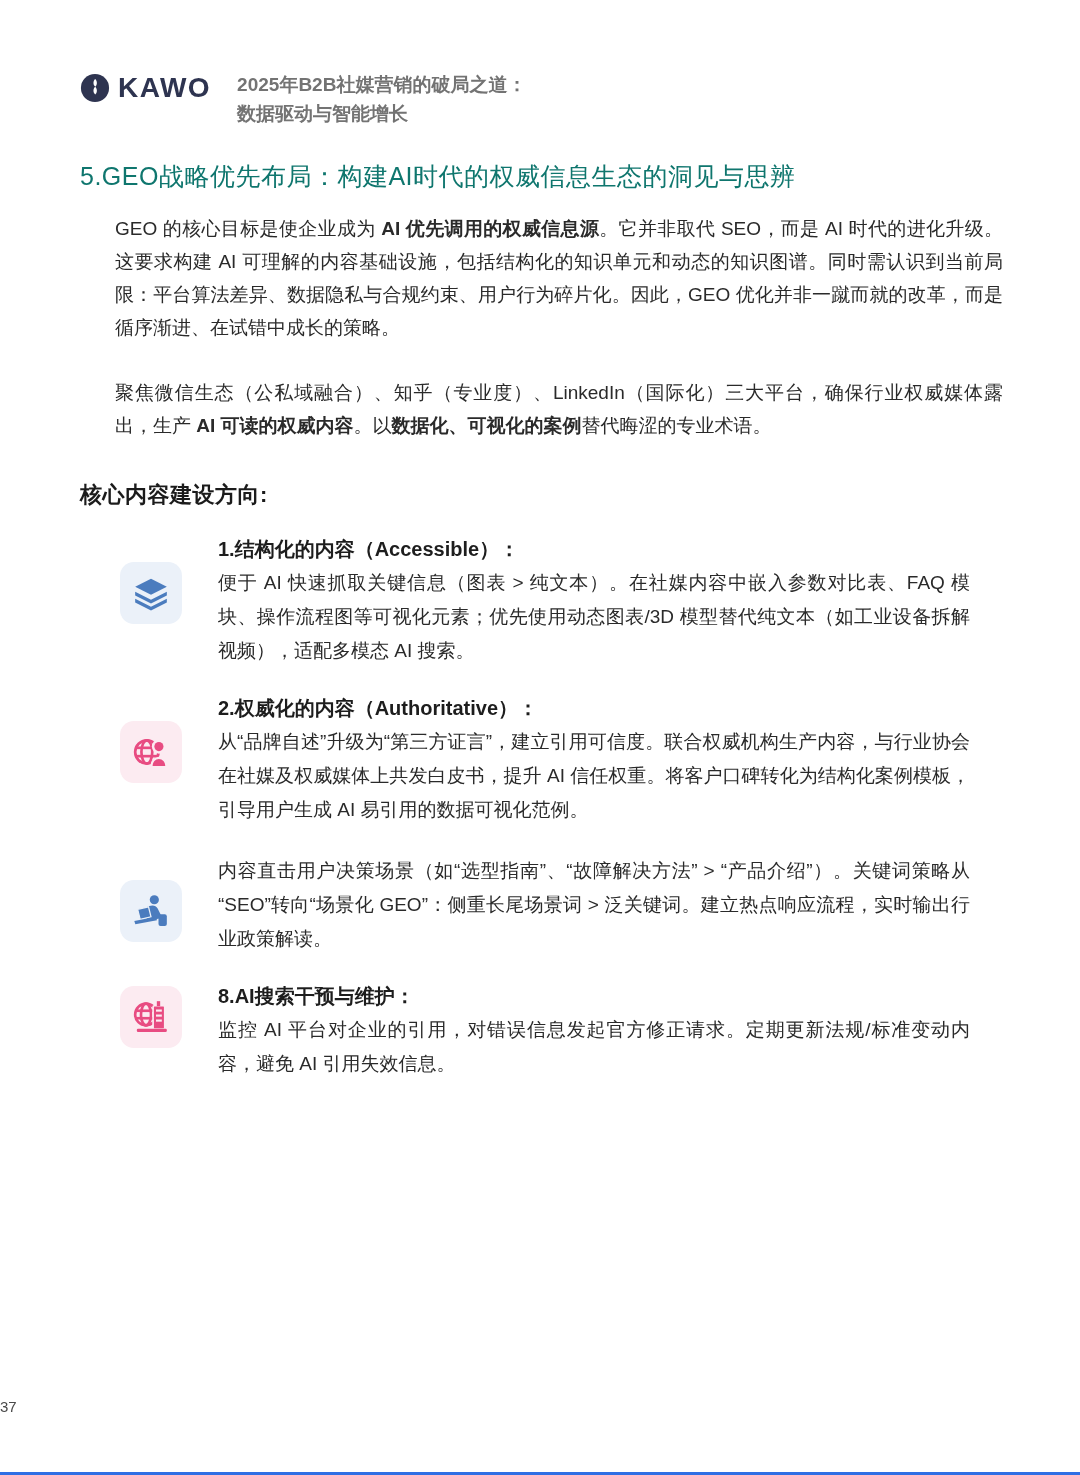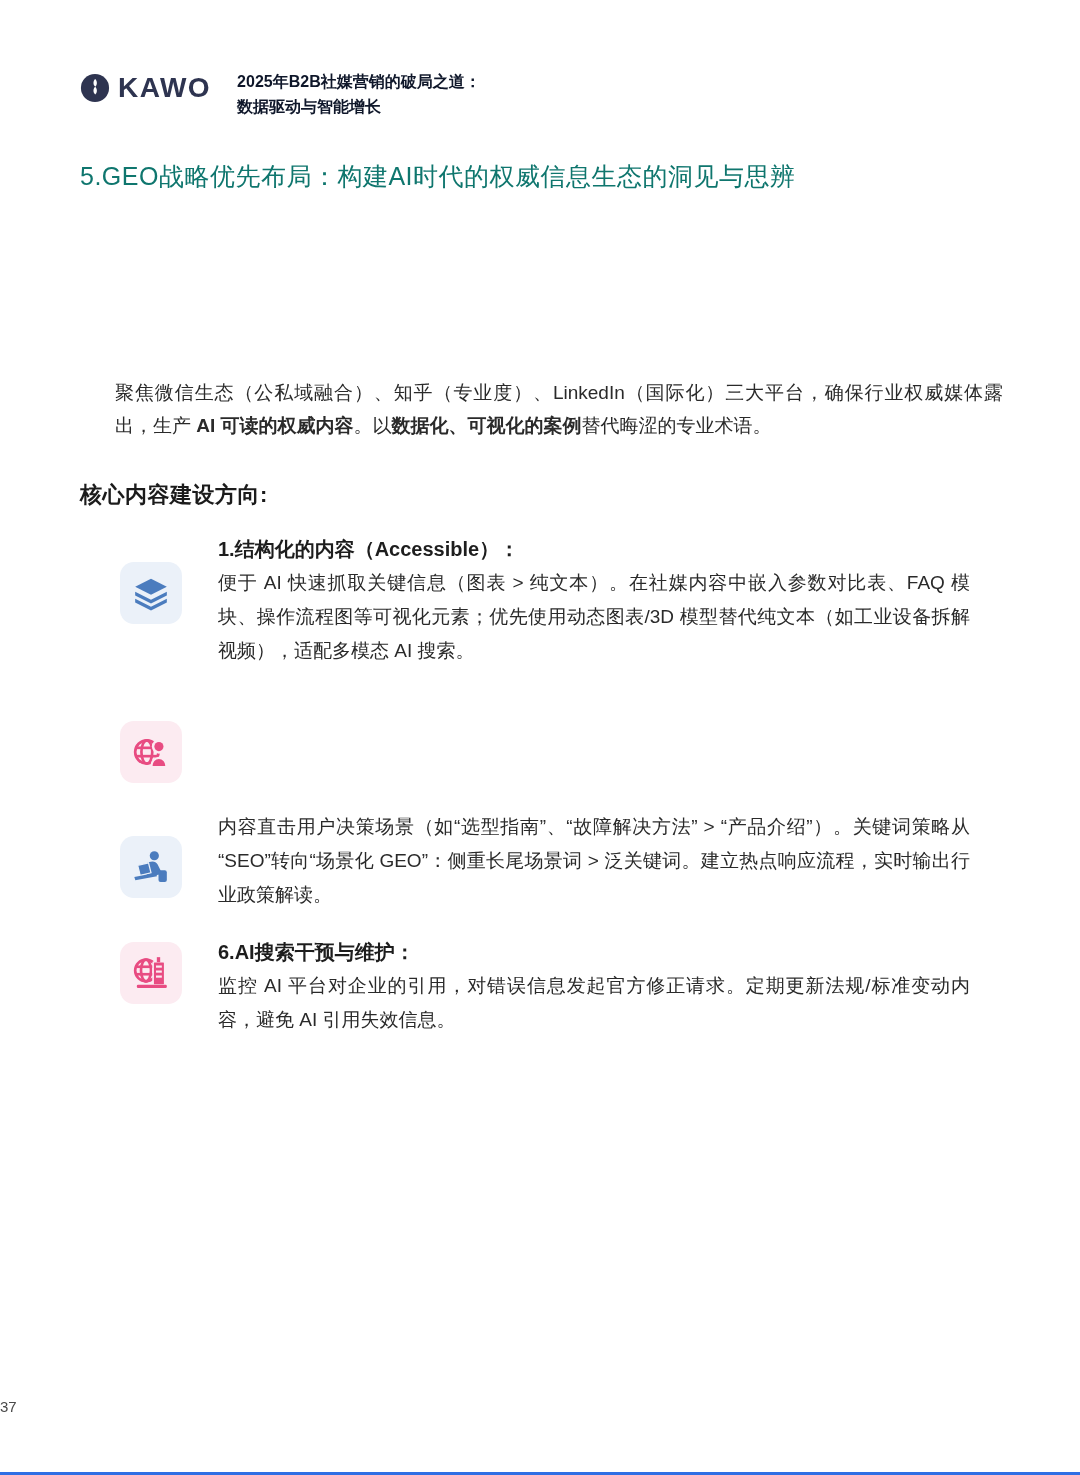--- a/index.html
+++ b/index.html
@@ -32,23 +32,23 @@
     margin-right: 8px;
     color: var(--navy);
   }
   .brand-name {
     font-size: 28px;
     font-weight: 800;
     letter-spacing: 1.5px;
     color: var(--navy);
   }
   .tagline {
-    font-size: 16px;
+    font-size: 19px;
     font-weight: 700;
-    color: #0f172a;
+    color: #737373;
     line-height: 1.55;
   }
   
   .doc-title {
     position: absolute;
     top: 160px;
     left: 80px;
     width: 930px;
     font-size: 25px;
     font-weight: 400;
@@ -149,20 +149,21 @@
       <span class="brand-name">KAWO</span>
     </div>
     <div class="tagline">
       <div>2025年B2B社媒营销的破局之道：</div>
       <div>数据驱动与智能增长</div>
     </div>
   </div>
 
   <h1 class="doc-title">5.GEO战略优先布局：构建AI时代的权威信息生态的洞见与思辨</h1>
 
+  <p class="para para-1"><span>GEO 的核心目标是使企业成为 </span><span class="b">AI 优先调用的权威信息源</span><span>。它并非取代 SEO，而是 AI 时代的进化升级。这要求构建 AI 可理解的内容基础设施，包括结构化的知识单元和动态的知识图谱。同时需认识到当前局限：平台算法差异、数据隐私与合规约束、用户行为碎片化。因此，GEO 优化并非一蹴而就的改革，而是循序渐进、在试错中成长的策略。</span></p>
   <p class="para para-2"><span>聚焦微信生态（公私域融合）、知乎（专业度）、LinkedIn（国际化）三大平台，确保行业权威媒体露出，生产 </span><span class="b">AI 可读的权威内容</span><span>。以</span><span class="b">数据化、可视化的案例</span><span>替代晦涩的专业术语。</span></p>
 
   <h2 class="section-heading">核心内容建设方向:</h2>
 
   <div class="items">
 
     <div class="item item-1">
       <div class="icon-box blue">
         <svg viewBox="0 0 48 48" aria-hidden="true">
           <path d="M24 7 L43 16.5 L24 26 L5 16.5 Z" fill="currentColor"></path>
@@ -182,20 +183,24 @@
           <g fill="none" stroke="currentColor" stroke-width="3.2">
             <circle cx="19" cy="24" r="14"></circle>
             <ellipse cx="19" cy="24" rx="6.5" ry="14"></ellipse>
             <line x1="5" y1="19" x2="33" y2="19"></line>
             <line x1="5" y1="29" x2="33" y2="29"></line>
           </g>
           <circle cx="33.5" cy="17.5" r="8.5" fill="#fcebf1"></circle>
           <circle cx="33.5" cy="17.5" r="5.5" fill="currentColor"></circle>
           <path d="M24.5 42 c0 -7 4 -11 9 -11 c5 0 9 4 9 11 Z" fill="currentColor" stroke="#fcebf1" stroke-width="2.5"></path>
         </svg>
+      </div>
+      <div class="item-text">
+        <div class="item-title">2.权威化的内容（Authoritative）：</div>
+        <div class="item-body">从“品牌自述”升级为“第三方证言”，建立引用可信度。联合权威机构生产内容，与行业协会在社媒及权威媒体上共发白皮书，提升 AI 信任权重。将客户口碑转化为结构化案例模板，引导用户生成 AI 易引用的数据可视化范例。</div>
       </div>
     </div>
 
     <div class="item item-3">
       <div class="icon-box blue">
         <svg viewBox="0 0 48 48" aria-hidden="true">
           <circle cx="28" cy="10.5" r="5.5" fill="currentColor"></circle>
           <path d="M22 18 q7 -2 10 3 l4 8 q1.5 3 -2 4 l-10 2 q-5 1 -6 -4 l0 -8 q0 -4 4 -5 Z" fill="currentColor"></path>
           <rect x="33" y="28" width="10" height="14" rx="2.5" fill="currentColor"></rect>
           <path d="M8 22 l13 -3 l3 12 l-13 3 Z" fill="currentColor" stroke="#ebf1f9" stroke-width="1.5"></path>
@@ -220,21 +225,21 @@
           <rect x="31" y="5" width="4" height="6" fill="currentColor"></rect>
           <g fill="#fcebf1">
             <rect x="30" y="15" width="7" height="2.6"></rect>
             <rect x="30" y="21" width="7" height="2.6"></rect>
             <rect x="30" y="27" width="7" height="2.6"></rect>
           </g>
           <rect x="7" y="38" width="36" height="4" rx="1.5" fill="currentColor"></rect>
         </svg>
       </div>
       <div class="item-text">
-        <div class="item-title">6.AI搜索干预与维护：</div>
+        <div class="item-title">8.AI搜索干预与维护：</div>
         <div class="item-body">监控 AI 平台对企业的引用，对错误信息发起官方修正请求。定期更新法规/标准变动内容，避免 AI 引用失效信息。</div>
       </div>
     </div>
 
   </div>
 
   <div class="page-number">37</div>
   <div class="bottom-rule"></div>
 
 </div>

